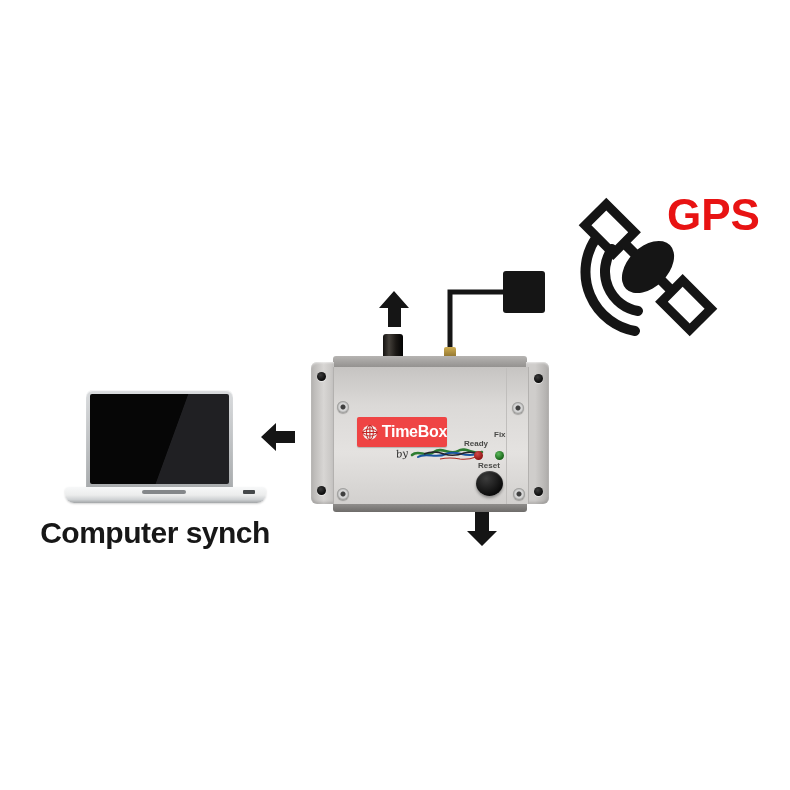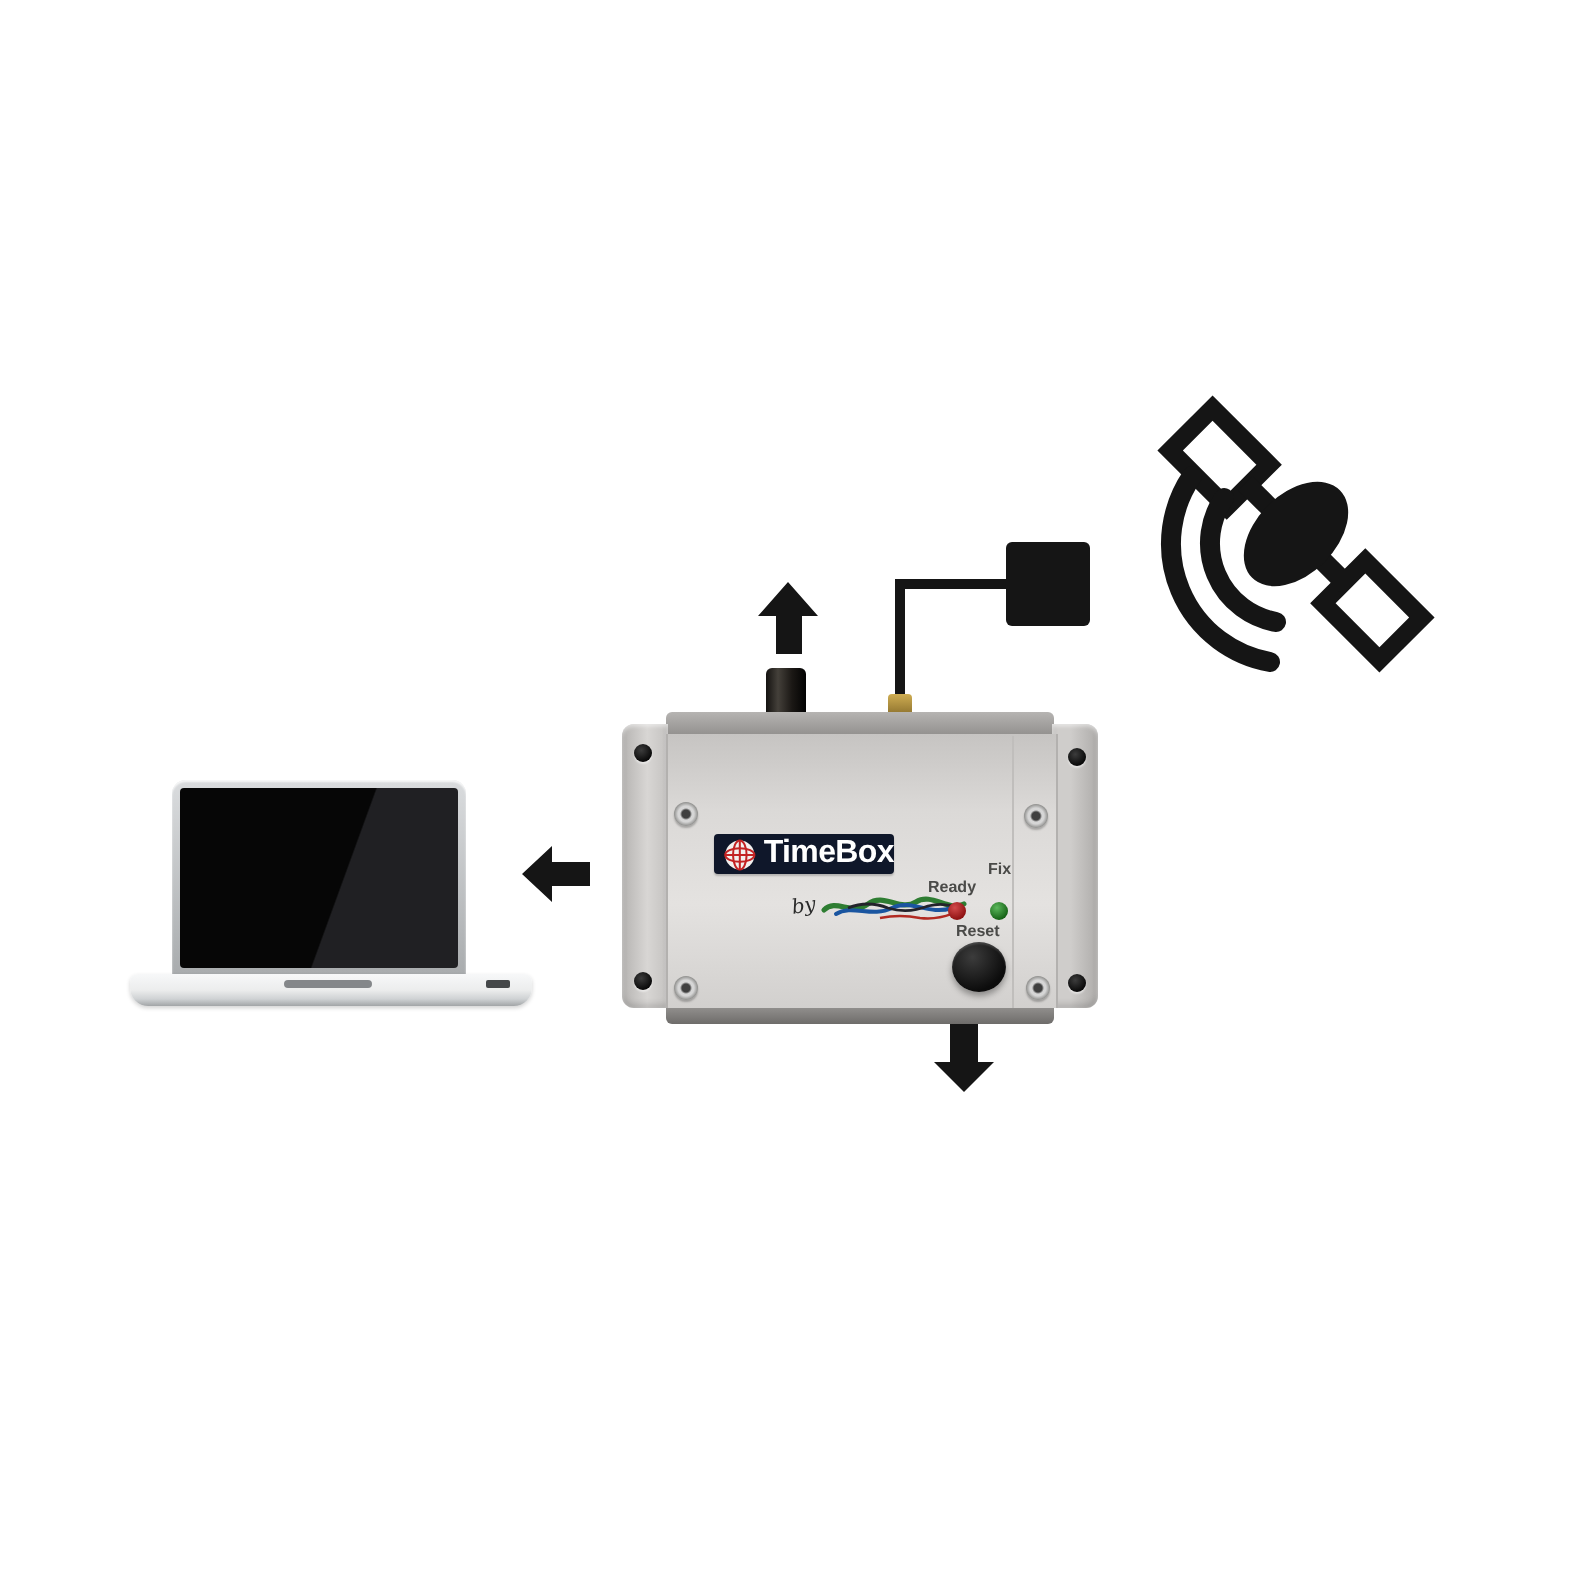--- a/index.html
+++ b/index.html
@@ -53,22 +53,22 @@
     left:383px;top:334px;width:20px;height:24px;
     background:linear-gradient(90deg,#141210,#44403a 30%,#1b1815 65%,#020202);
     border-radius:3px 3px 1px 1px;
   }
   .gold{
     left:444px;top:347px;width:12px;height:11px;
     background:linear-gradient(180deg,#cfad52,#8a6f2c);
     border-radius:2px;
   }
   .brand-label{
-    left:357px;top:417px;width:90px;height:20px;
-    background:#0f172a;border-radius:2px;
+    left:357px;top:417px;width:90px;height:30px;
+    background:#ef4444;border-radius:2px;
     display:flex;align-items:center;gap:3px;padding-left:4px;box-sizing:border-box;
     box-shadow:0 1px 1px rgba(0,0,0,.2);
   }
   .brand-text{
     color:#ffffff;font-weight:bold;font-size:16px;letter-spacing:-0.3px;
     font-family:"Liberation Sans", sans-serif;
   }
   .byline{left:396px;top:445px;width:90px;height:18px;display:flex;align-items:flex-start;gap:2px;}
   .by-word{
     font-family:"DejaVu Serif", serif;font-style:italic;font-size:10px;color:#2a2a2a;
@@ -177,14 +177,16 @@
   <div class="abs led green" style="left:495px;top:451px;"></div>
   <div class="abs micro" style="left:478px;top:462px;">Reset</div>
   <div class="abs reset-btn"></div>
 
   <div class="abs lap-screen"></div>
   <div class="abs lap-panel"></div>
   <div class="abs lap-base"></div>
   <div class="abs lap-slot"></div>
   <div class="abs lap-port"></div>
 
+  <div class="abs gps-text" style="left:667px;top:193px;">GPS</div>
+  <div class="abs big-label" style="left:18px;top:517px;width:274px;font-size:30px;">Computer synch</div>
 
 </div>
 
 </body></html>

